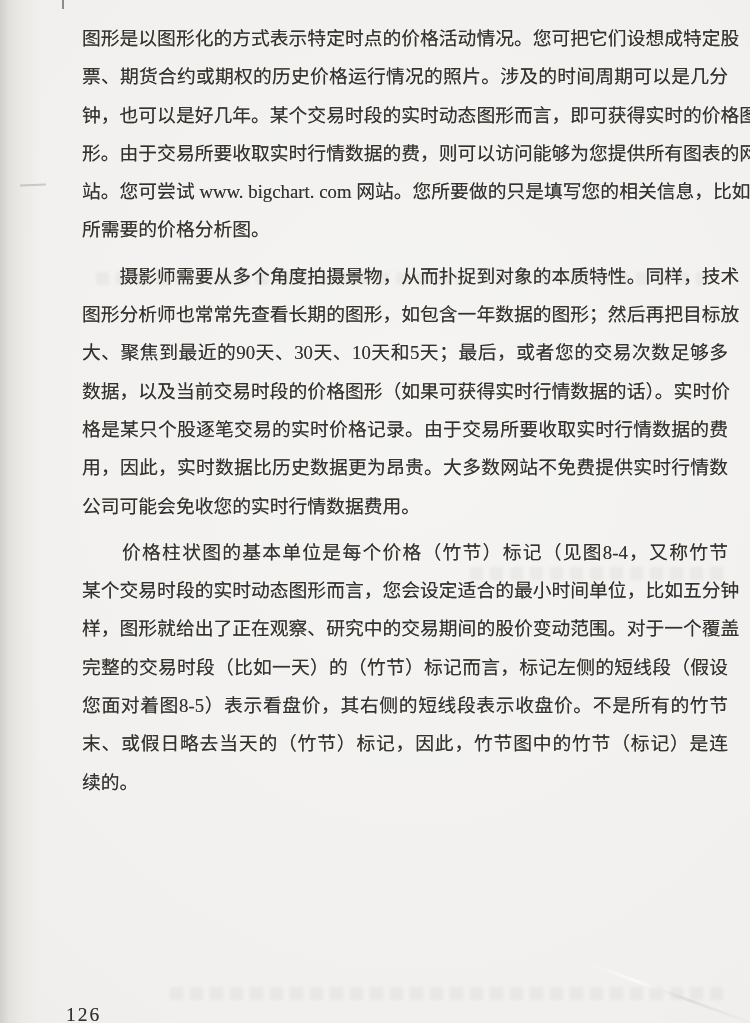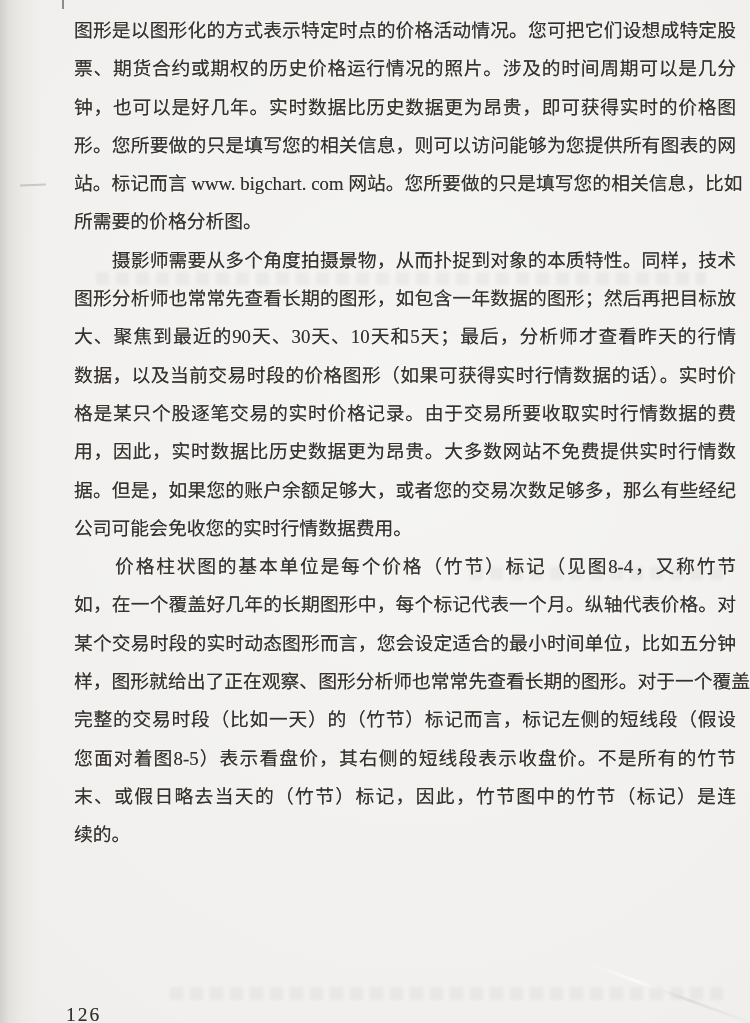--- a/index.html
+++ b/index.html
@@ -31,21 +31,21 @@
                 #ebeae7 22px,
                 rgba(241,240,238,0) 42px);
   }
 
   .text-block {
     position: absolute;
     left: 74px;
     top: 12px;
     width: 662px;
   }
-  .para { margin: 0; padding: 0; }
+  .para { margin: 8px; padding: 0; }
   .line {
     height: 38.3px;
     line-height: 38.3px;
     font-size: 18.8px;
     white-space: nowrap;
     text-align: justify;
     text-align-last: justify;
     text-justify: inter-character;
     text-shadow: 0 0 0.5px rgba(40,38,35,0.55);
   }
@@ -109,40 +109,38 @@
 <body style="--paper: #f1f0ee; --ink: #35312d;">
 
 <div class="edge-shadow-left"></div>
 <div class="tick-top-left"></div>
 <div class="dash-left"></div>
 
 <div class="text-block">
     <div class="para">
       <div class="line">图形是以图形化的方式表示特定时点的价格活动情况。您可把它们设想成特定股</div>
       <div class="line">票、期货合约或期权的历史价格运行情况的照片。涉及的时间周期可以是几分</div>
-      <div class="line">钟，也可以是好几年。实时数据比历史数据更为昂贵，即可获得实时的价格图</div>
-      <div class="line">形。您所要做的只是填写您的相关信息，则可以访问能够为您提供所有图表的网</div>
-      <div class="line">站。标记而言 www. bigchart. com 网站。您所要做的只是填写您的相关信息，比如</div>
+      <div class="line">钟，也可以是好几年。某个交易时段的实时动态图形而言，即可获得实时的价格图</div>
+      <div class="line">形。由于交易所要收取实时行情数据的费，则可以访问能够为您提供所有图表的网</div>
+      <div class="line">站。您可尝试 www. bigchart. com 网站。您所要做的只是填写您的相关信息，比如</div>
       <div class="line para-last">所需要的价格分析图。</div>
     </div>
     <div class="para">
       <div class="line">　　摄影师需要从多个角度拍摄景物，从而扑捉到对象的本质特性。同样，技术</div>
       <div class="line">图形分析师也常常先查看长期的图形，如包含一年数据的图形；然后再把目标放</div>
-      <div class="line">大、聚焦到最近的90天、30天、10天和5天；最后，分析师才查看昨天的行情</div>
+      <div class="line">大、聚焦到最近的90天、30天、10天和5天；最后，或者您的交易次数足够多</div>
       <div class="line">数据，以及当前交易时段的价格图形（如果可获得实时行情数据的话）。实时价</div>
       <div class="line">格是某只个股逐笔交易的实时价格记录。由于交易所要收取实时行情数据的费</div>
       <div class="line">用，因此，实时数据比历史数据更为昂贵。大多数网站不免费提供实时行情数</div>
-      <div class="line">据。但是，如果您的账户余额足够大，或者您的交易次数足够多，那么有些经纪</div>
       <div class="line para-last">公司可能会免收您的实时行情数据费用。</div>
     </div>
     <div class="para">
       <div class="line">　　价格柱状图的基本单位是每个价格（竹节）标记（见图8-4，又称竹节</div>
-      <div class="line">如，在一个覆盖好几年的长期图形中，每个标记代表一个月。纵轴代表价格。对</div>
       <div class="line">某个交易时段的实时动态图形而言，您会设定适合的最小时间单位，比如五分钟</div>
-      <div class="line">样，图形就给出了正在观察、图形分析师也常常先查看长期的图形。对于一个覆盖</div>
+      <div class="line">样，图形就给出了正在观察、研究中的交易期间的股价变动范围。对于一个覆盖</div>
       <div class="line">完整的交易时段（比如一天）的（竹节）标记而言，标记左侧的短线段（假设</div>
       <div class="line">您面对着图8-5）表示看盘价，其右侧的短线段表示收盘价。不是所有的竹节</div>
       <div class="line">末、或假日略去当天的（竹节）标记，因此，竹节图中的竹节（标记）是连</div>
       <div class="line para-last">续的。</div>
     </div>
   </div>
 
 <div class="ghost ghost-1"></div>
 <div class="ghost ghost-2"></div>
 <div class="ghost ghost-3"></div>

